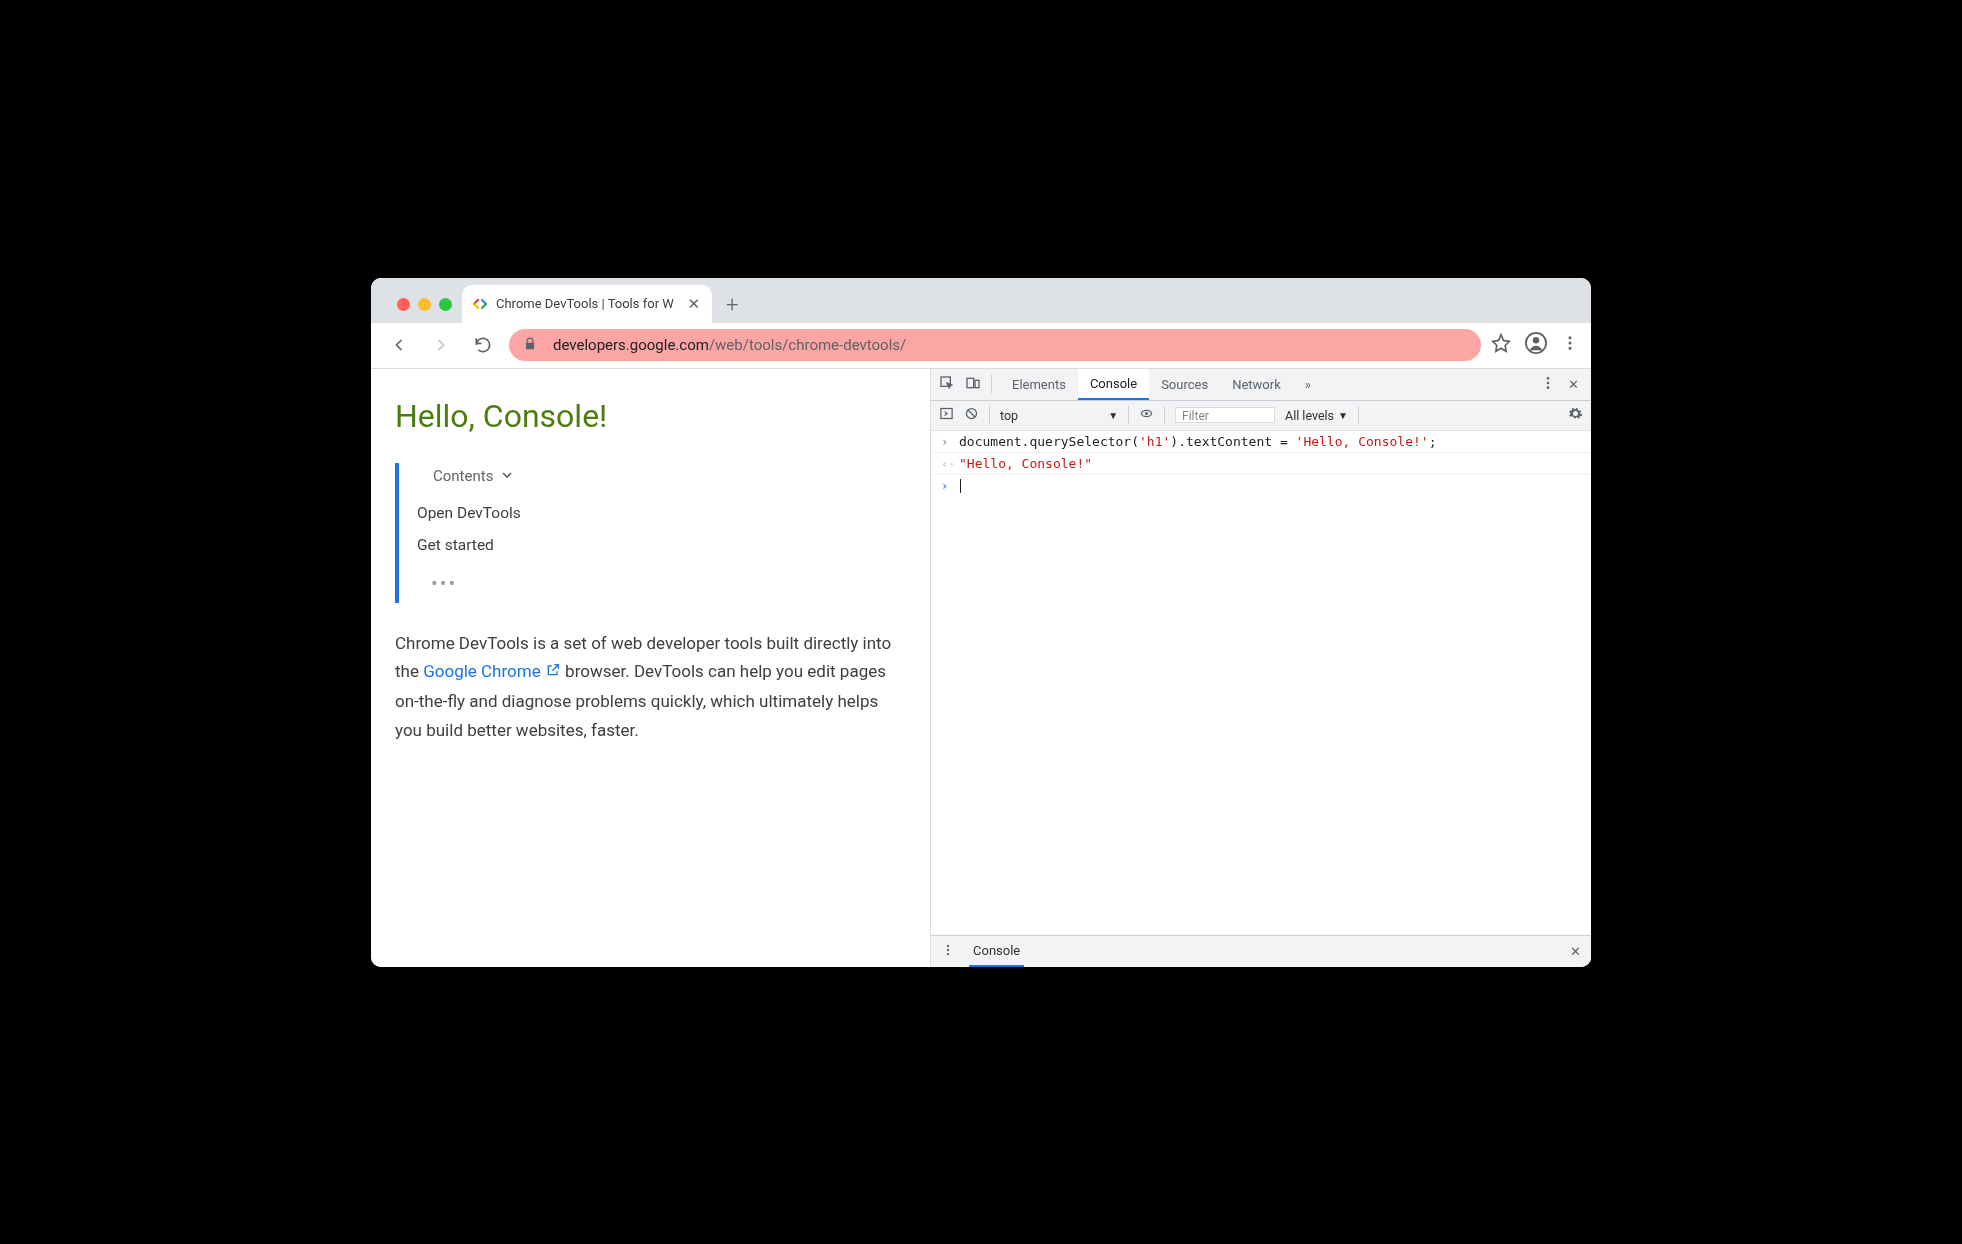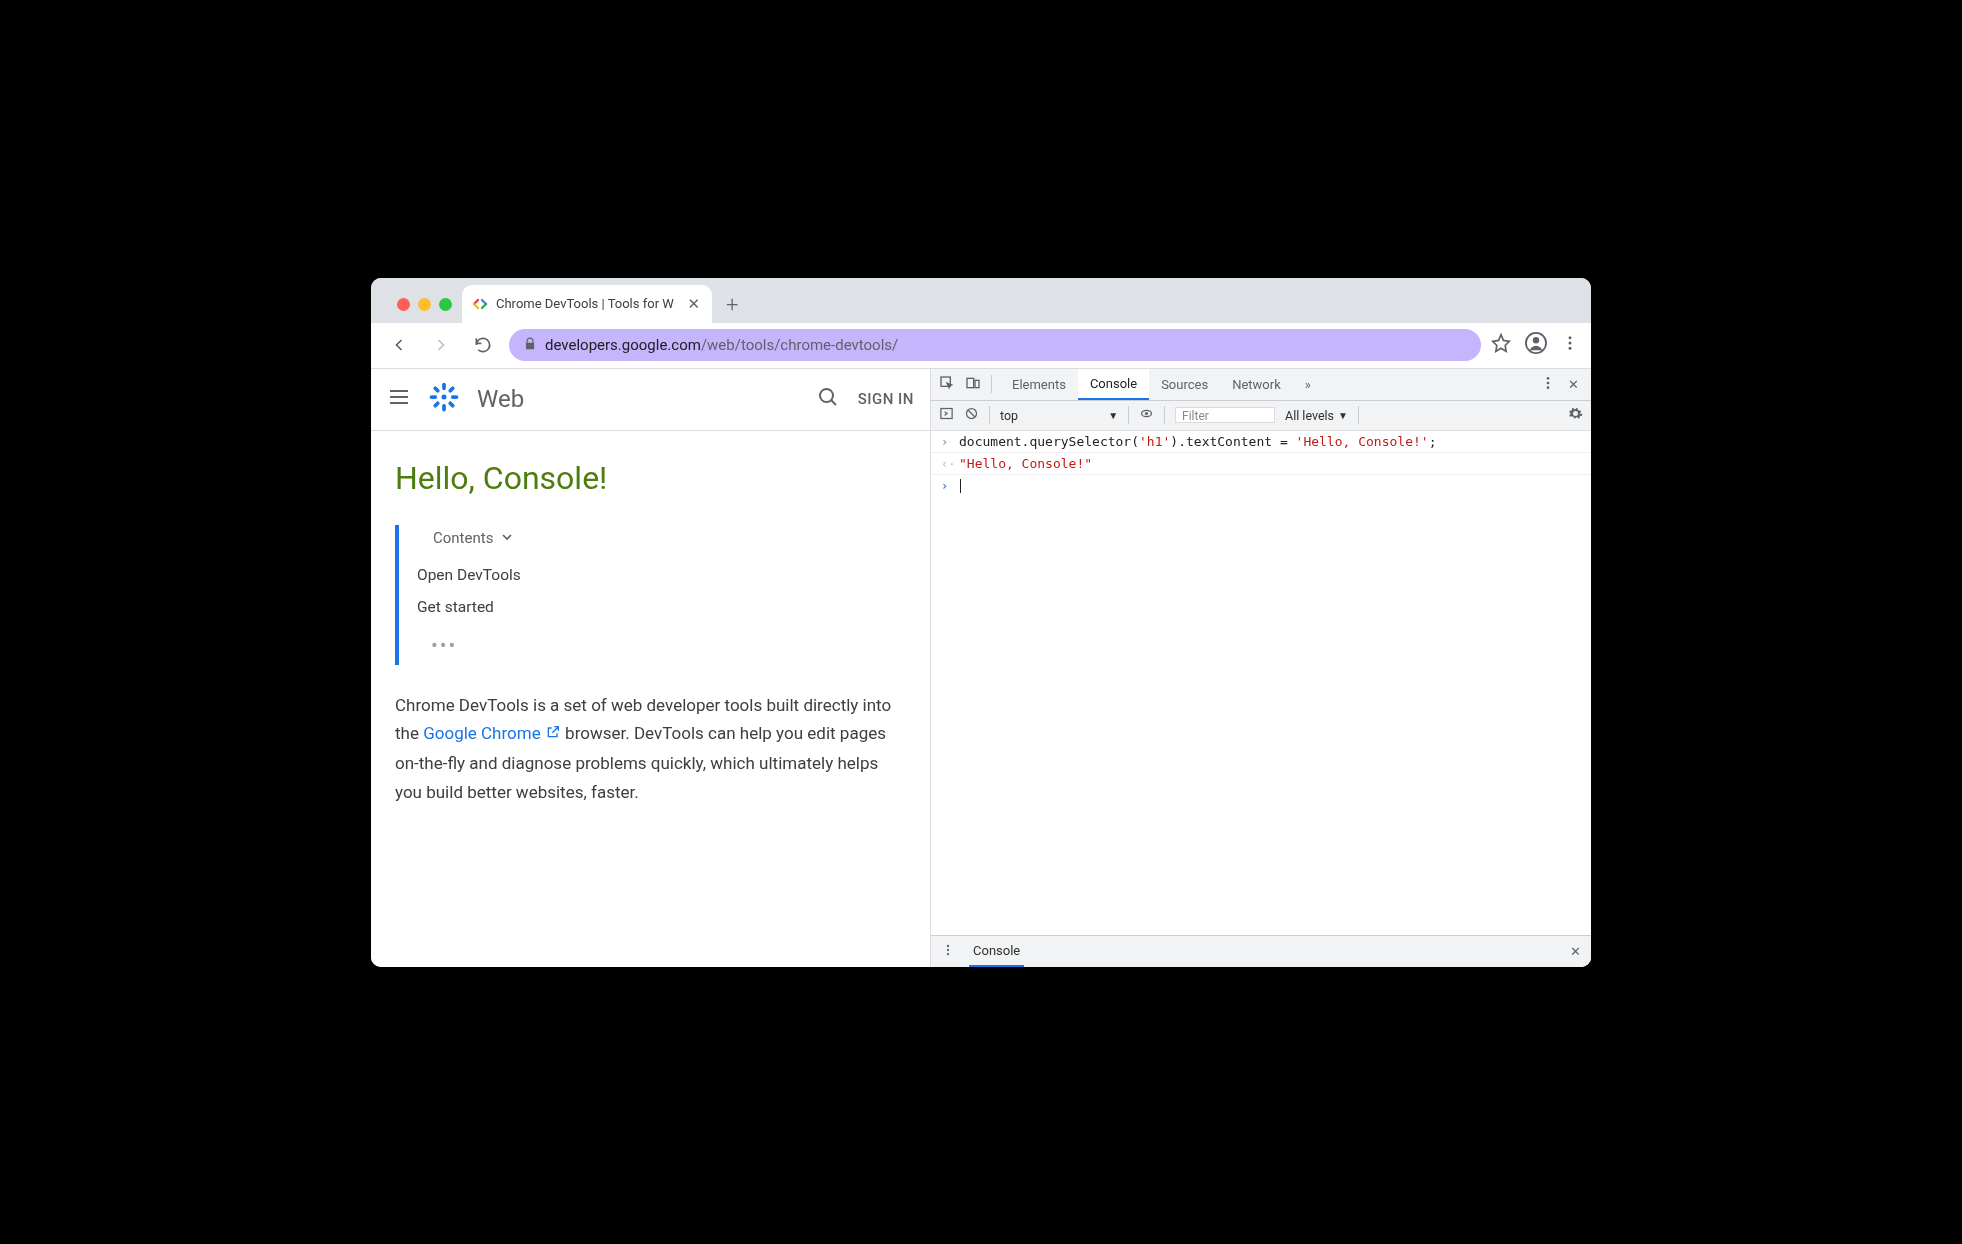--- a/index.html
+++ b/index.html
@@ -60,27 +60,27 @@
       display: flex;
       align-items: center;
       padding: 0 12px;
       gap: 10px;
       border-bottom: 1px solid #dadce0;
     }
     .nav-btn { color: #5f6368; padding: 6px; cursor: pointer; display: flex; }
     .nav-btn svg { width: 20px; height: 20px; }
     .omnibox {
       flex: 1;
-      background: #c4b5fd;
+      background: #fca5a5;
       border-radius: 18px;
       height: 32px;
       display: flex;
       align-items: center;
       padding: 0 14px;
-      gap: 8px;
+      gap: 16px;
     }
     .omnibox-text { font-size: 15px; color: #202124; }
     .omnibox-text .domain { color: #202124; }
     .omnibox-text .path { color: #5f6368; }
     .toolbar-right { display: flex; align-items: center; gap: 14px; color: #5f6368; }
 
     
     .content-area { display: flex; height: 598px; }
     .page-pane { width: 560px; background: #fff; overflow: hidden; border-right: 1px solid #dadce0; }
     .devtools-pane { flex: 1; background: #fff; display: flex; flex-direction: column; }
@@ -259,44 +259,20 @@
             <circle cx="12" cy="12" r="2"></circle>
             <circle cx="12" cy="19" r="2"></circle>
           </svg>
       </span>
     </div>
   </div>
 
   <div class="content-area">
 
     <div class="page-pane">
-      <div class="page-header">
-        <span class="hamburger">
-          <svg viewBox="0 0 24 24" fill="none" stroke="#5f6368" stroke-width="2">
-              <path d="M3 6h18M3 12h18M3 18h18"></path>
-            </svg>
-        </span>
-        <span class="brand-logo">
-          <svg viewBox="0 0 24 24" fill="#1a73e8">
-              <path d="M12 2l2 5h5l2-5-2 5 5 2-5 2 2 5-2-5h-5l-2 5 2-5-5-2 5-2-2-5z" opacity="0"></path>
-              <path d="M12 1c1 0 1 2 1 2l3-1-1 3 2 0 1 1-2 2 2 2-1 1-2 0 1 3-3-1s0 2-1 2-1-2-1-2l-3 1 1-3-2 0-1-1 2-2-2-2 1-1 2 0-1-3 3 1s0-2 1-2z" fill="none"></path>
-              <path d="M12 3 L14 8 L19 8 L15 11 L17 16 L12 13 L7 16 L9 11 L5 8 L10 8 Z" fill="none"></path>
-              <circle cx="12" cy="12" r="2" fill="#1a73e8"></circle>
-              <path d="M12 2v3M12 19v3M2 12h3M19 12h3M5 5l2 2M17 17l2 2M19 5l-2 2M5 19l2-2" stroke="#1a73e8" stroke-width="3" stroke-linecap="round"></path>
-            </svg>
-        </span>
-        <span class="page-brand">Web</span>
-        <span class="search-icon">
-          <svg viewBox="0 0 24 24" fill="none" stroke="#5f6368" stroke-width="2">
-              <circle cx="10.5" cy="10.5" r="6.5"></circle>
-              <path d="M20 20l-4.5-4.5"></path>
-            </svg>
-        </span>
-        <span class="signin">SIGN IN</span>
-      </div>
 
       <div class="page-body">
         <h1 class="page-h1">Hello, Console!</h1>
 
         <div class="toc">
           <div class="toc-head">
             <span>Contents</span>
             <span>
               <svg width="16" height="16" viewBox="0 0 24 24" fill="none" stroke="#5f6368" stroke-width="2.5">
                   <path d="M6 9l6 6 6-6"></path>

